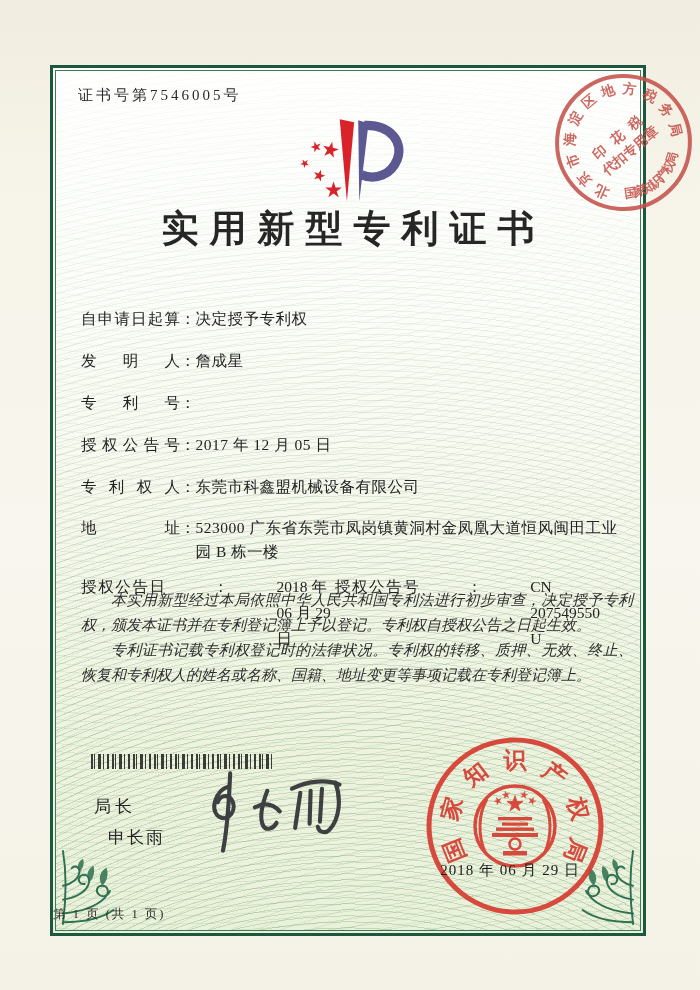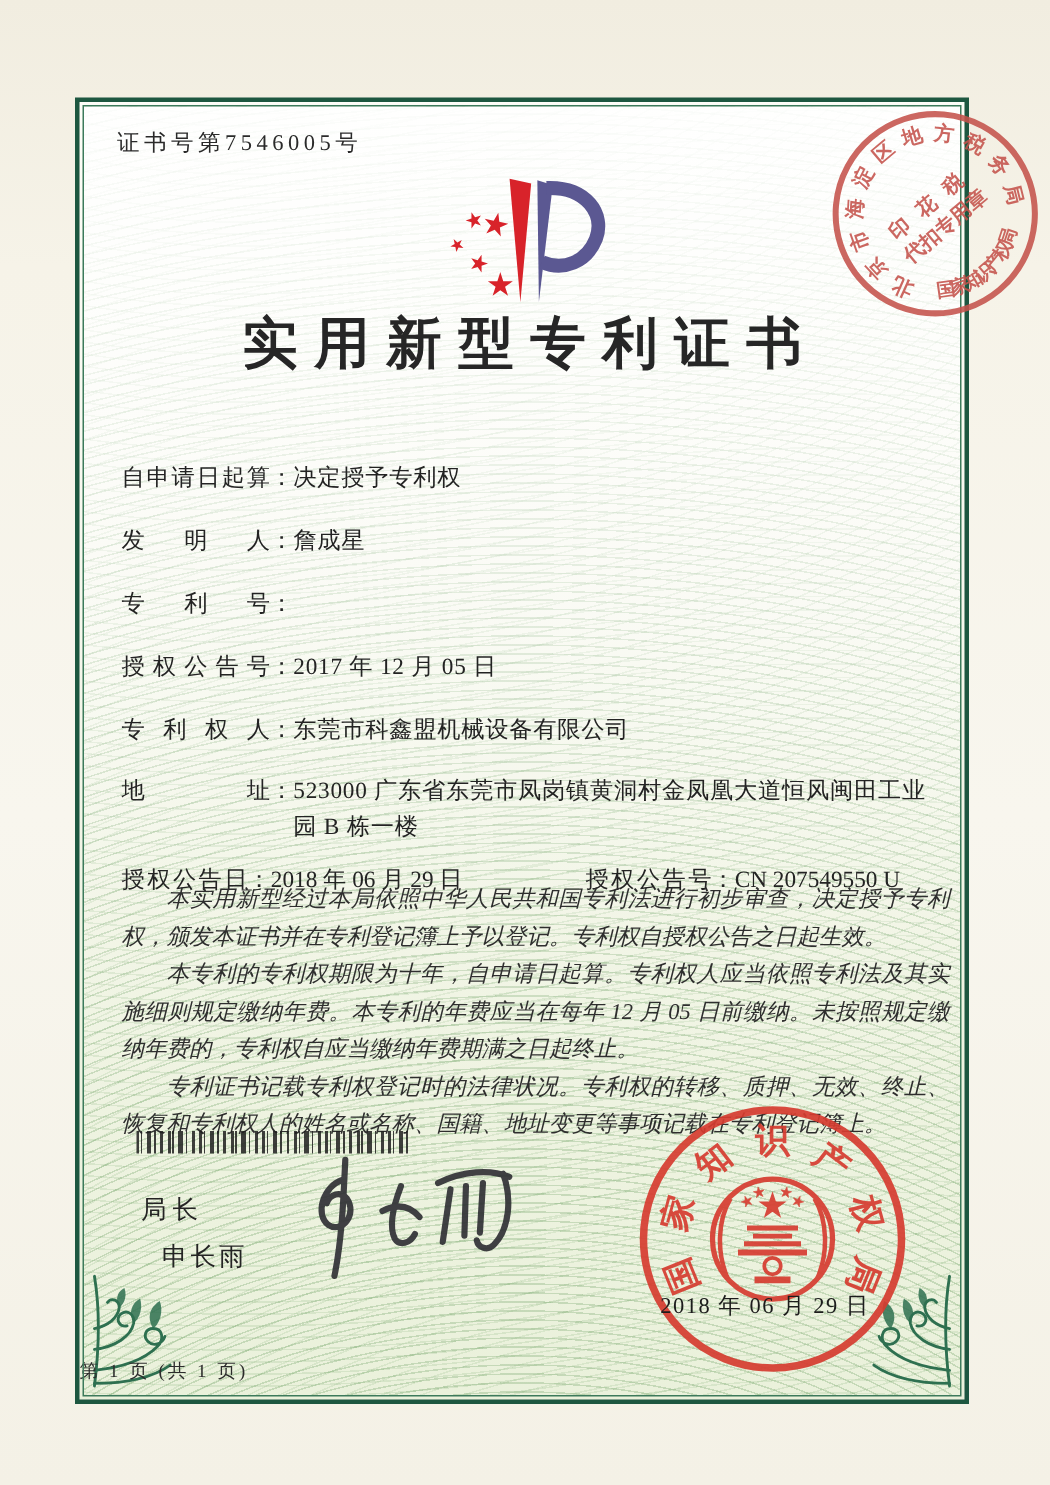--- a/index.html
+++ b/index.html
@@ -41,21 +41,21 @@
          letter-spacing:11px;padding-left:11px;color:#262626;}
 
   .fields{left:28px;top:238px;width:545px;color:#232323;}
   .frow{display:flex;align-items:flex-start;line-height:26px;font-size:15.5px;margin-bottom:16px;}
   .flabel{display:inline-block;width:99px;text-align:justify;text-align-last:justify;flex:0 0 99px;}
   .fcolon{flex:0 0 14px;}
   .fvalue{flex:1;letter-spacing:.5px;}
   .frow.addr{line-height:24px;margin-bottom:10px;}
   .frow.addr .flabel{line-height:24px;}
   .grant{display:flex;font-size:15.5px;line-height:26px;}
-  .gpair{display:flex;}
+  .gpair{display:flex;gap:48px;}
   .gpair.right{margin-left:auto;padding-right:26px;}
   .gpair .flabel{width:84px;flex-basis:84px;}
 
   .paras{left:28px;top:520px;width:552px;font-size:15px;line-height:25px;color:#2e2e2e;
          text-align:justify;font-style:italic;}
   .paras p{text-indent:2em;}
 
   .barcode{left:38px;top:686px;width:184px;height:15px;opacity:.85;
     background:repeating-linear-gradient(90deg,
       #1e1e1e 0 2px, transparent 2px 3px,
@@ -148,21 +148,20 @@
       <span class="gpair right">
         <span class="flabel">授权公告号</span>
           <span class="fcolon">：</span>
           <span>CN 207549550 U</span>
       </span>
     </div>
   </div>
 
   <div class="layer paras">
     <p>本实用新型经过本局依照中华人民共和国专利法进行初步审查，决定授予专利权，颁发本证书并在专利登记簿上予以登记。专利权自授权公告之日起生效。</p>
-    <p>本专利的专利权期限为十年，自申请日起算。专利权人应当依照专利法及其实施细则规定缴纳年费。本专利的年费应当在每年 12 月 05 日前缴纳。未按照规定缴纳年费的，专利权自应当缴纳年费期满之日起终止。</p>
     <p>专利证书记载专利权登记时的法律状况。专利权的转移、质押、无效、终止、恢复和专利权人的姓名或名称、国籍、地址变更等事项记载在专利登记簿上。</p>
   </div>
 
   <div class="layer barcode"></div>
 
   <div class="layer dir-title">局长</div>
   <div class="layer dir-name">申长雨</div>
 
   <svg class="layer signature" viewBox="0 0 160 95">
     <g fill="none" stroke="#2d2d32" stroke-width="4" stroke-linecap="round" stroke-linejoin="round" opacity=".9">

